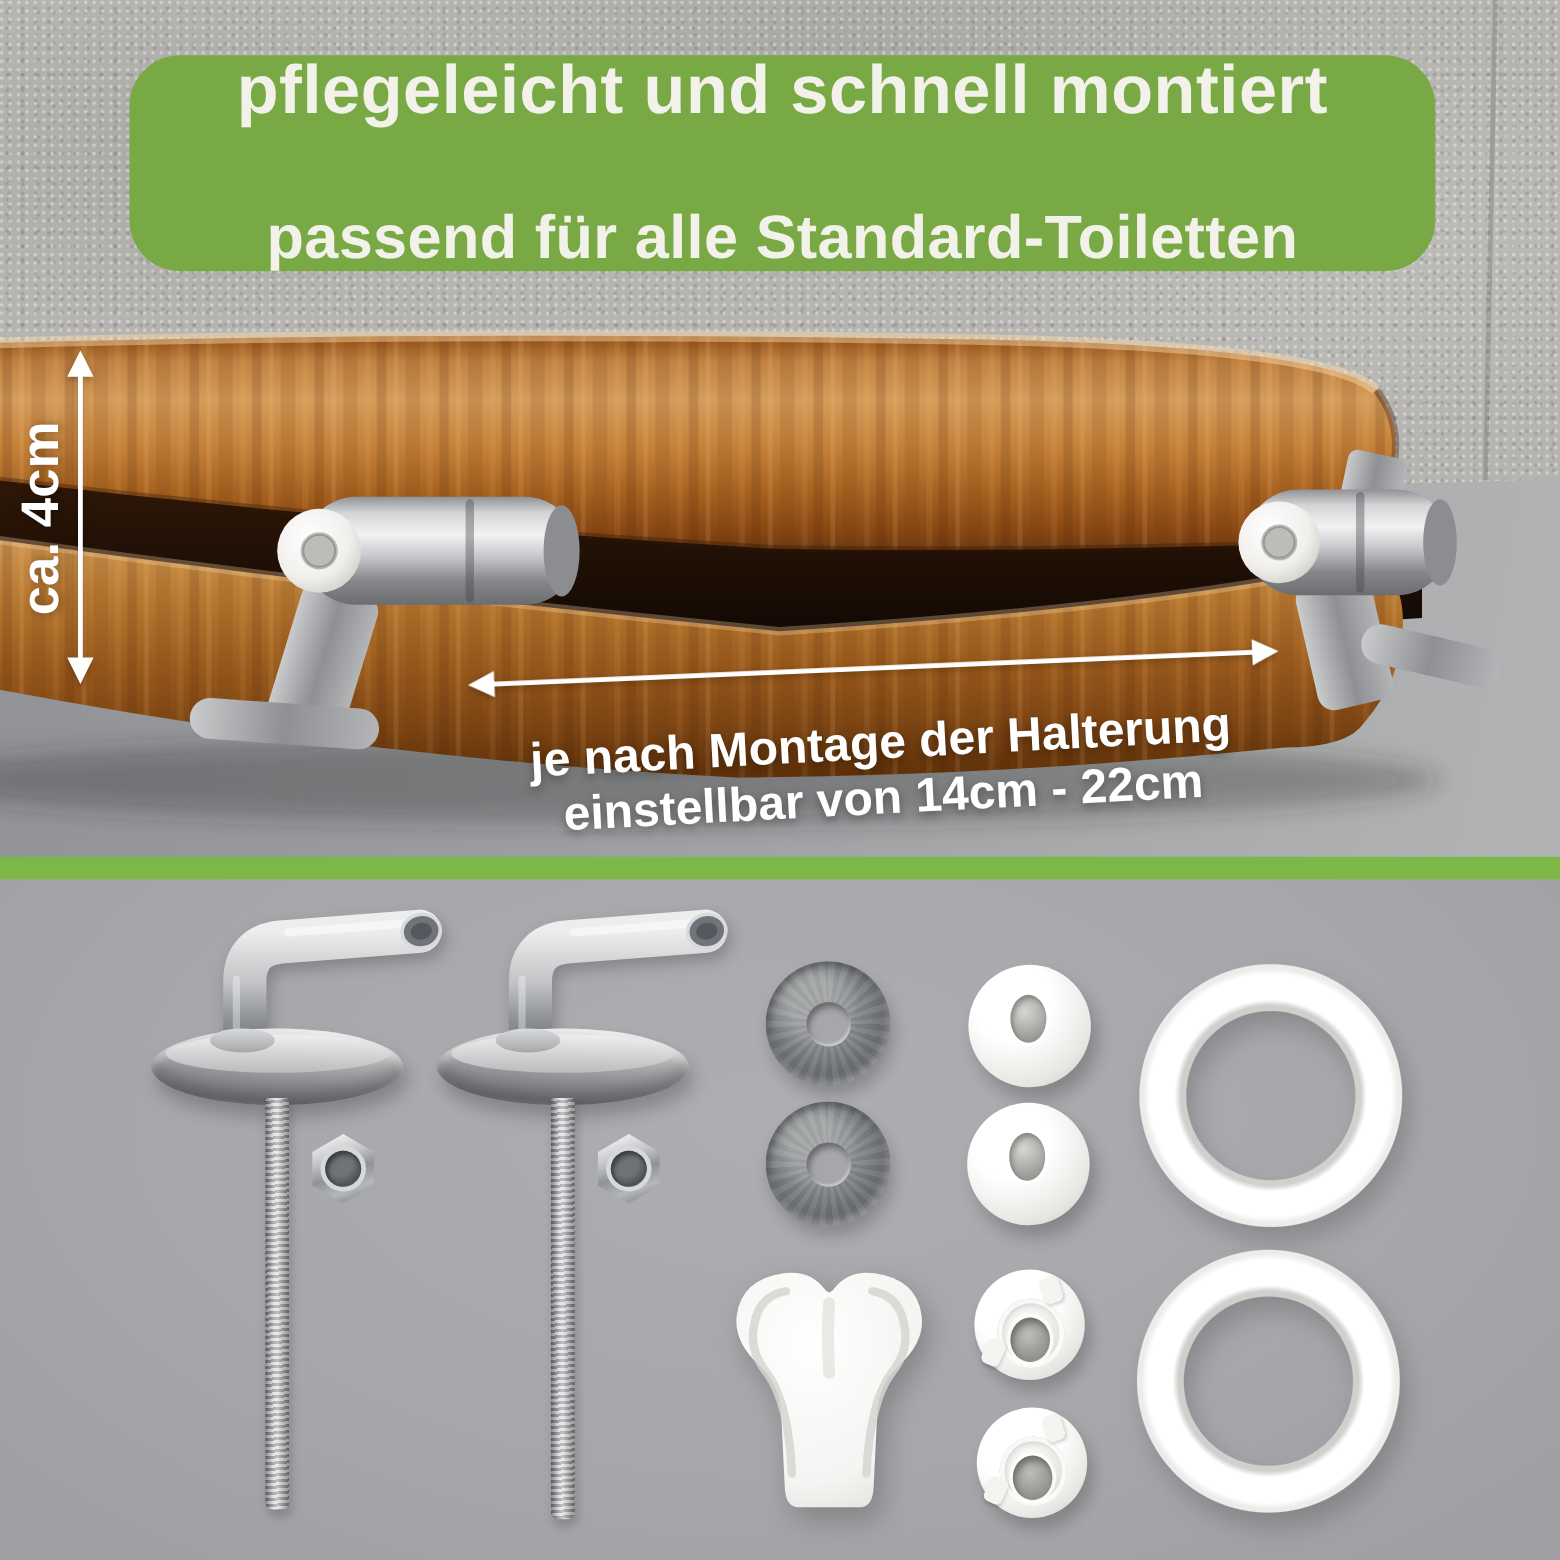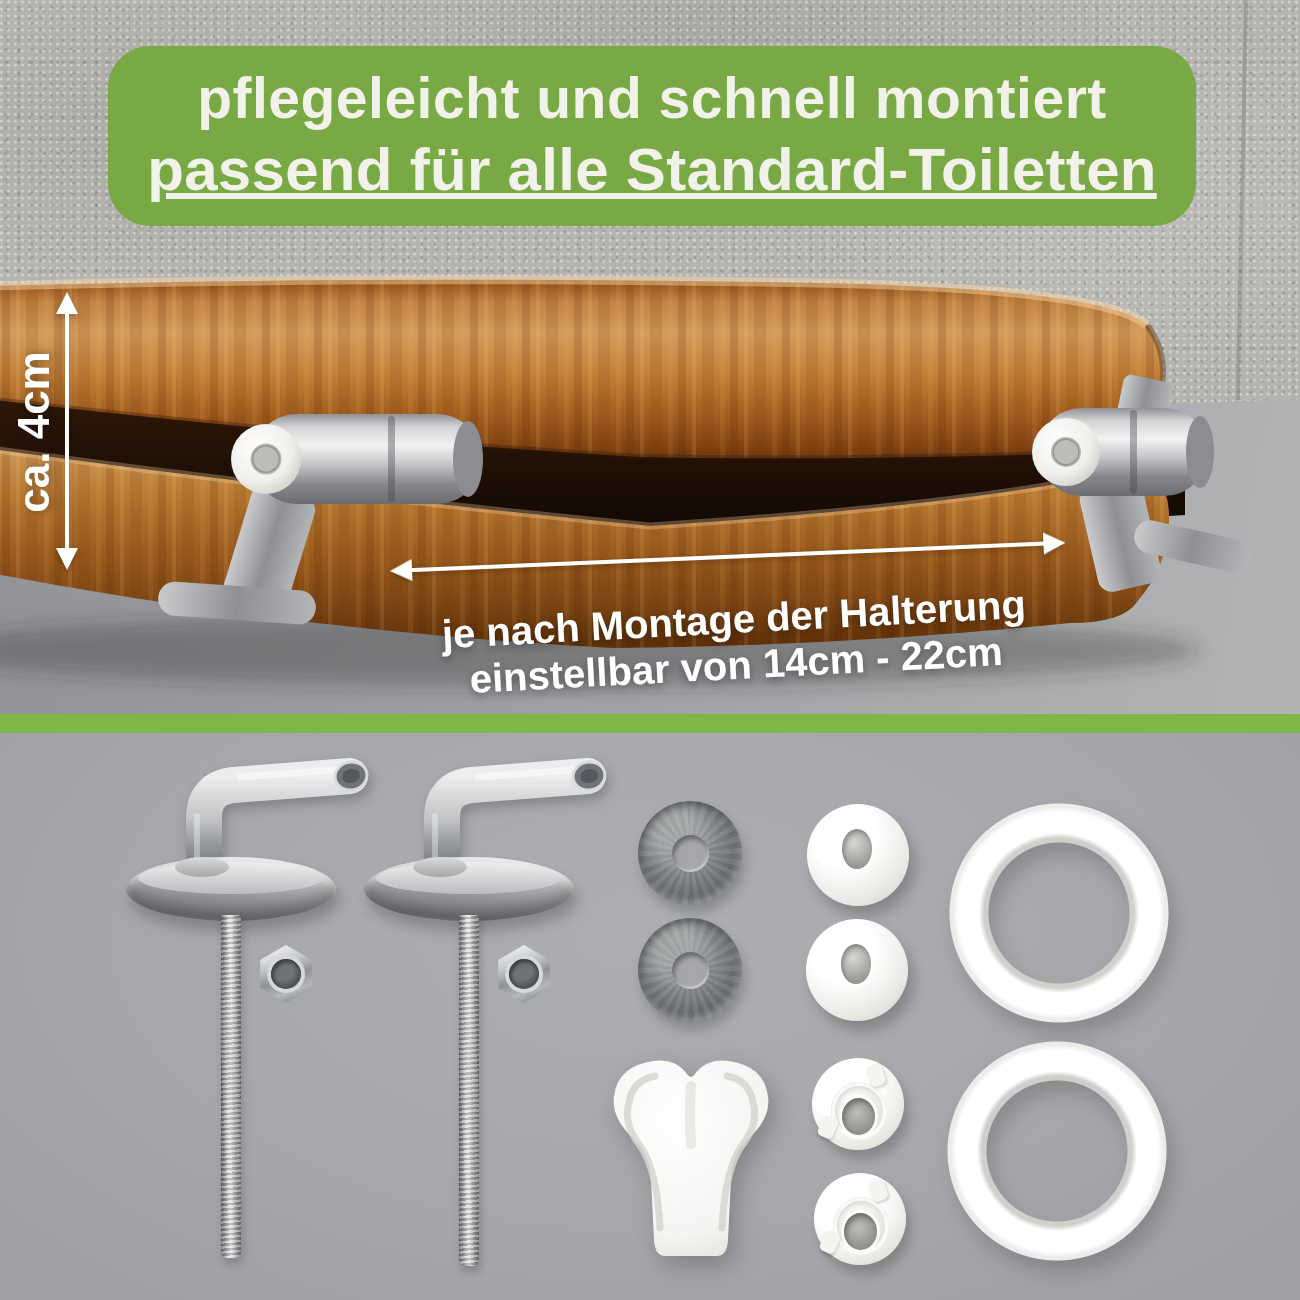--- a/index.html
+++ b/index.html
@@ -21,25 +21,25 @@
     background:rgba(90,88,84,.28);transform:rotate(1.2deg);}
   .floor{position:absolute;inset:0;
     clip-path:polygon(0 62.5%, 100% 55.8%, 100% 100%, 0 100%);
     background:linear-gradient(100deg,#8f9195 0%,#9a9c9f 35%,#a7a9ab 70%,#b1b3b4 100%);}
 
   .seat-svg{position:absolute;left:0;top:230px;width:1300px;height:485px;}
 
   
   .banner{position:absolute;left:108px;top:46px;width:1088px;height:180px;
     background:var(--banner-green,#78a945);border-radius:42px;
-    display:flex;flex-direction:column;align-items:center;justify-content:center;gap:8px;}
+    display:flex;flex-direction:column;align-items:center;justify-content:space-between;gap:8px;}
   .banner-title{color:var(--text-on-green,#f3f2ea);font-size:57px;font-weight:bold;
     letter-spacing:.5px;line-height:1.05;white-space:nowrap;}
-  .banner-subtitle{color:var(--text-on-green,#f3f2ea);font-size:60px;font-weight:bold;
-    letter-spacing:.3px;line-height:1.1;white-space:nowrap;text-decoration:underline;}
+  .banner-subtitle{color:var(--text-on-green,#f3f2ea);font-size:51px;font-weight:bold;
+    letter-spacing:.3px;line-height:1.1;white-space:nowrap;}
 
   
   .v-arrow{position:absolute;left:54px;top:292px;width:26px;height:278px;
     filter:drop-shadow(0 2px 3px rgba(0,0,0,.30));}
   .v-arrow .line{position:absolute;left:11px;top:14px;bottom:14px;width:4px;background:#fff;}
   .ah-up{position:absolute;left:2px;top:0;width:0;height:0;
     border-left:11px solid transparent;border-right:11px solid transparent;border-bottom:22px solid #fff;}
   .ah-down{position:absolute;left:2px;bottom:0;width:0;height:0;
     border-left:11px solid transparent;border-right:11px solid transparent;border-top:22px solid #fff;}
   .v-label{position:absolute;left:-114px;top:405px;width:300px;height:54px;

